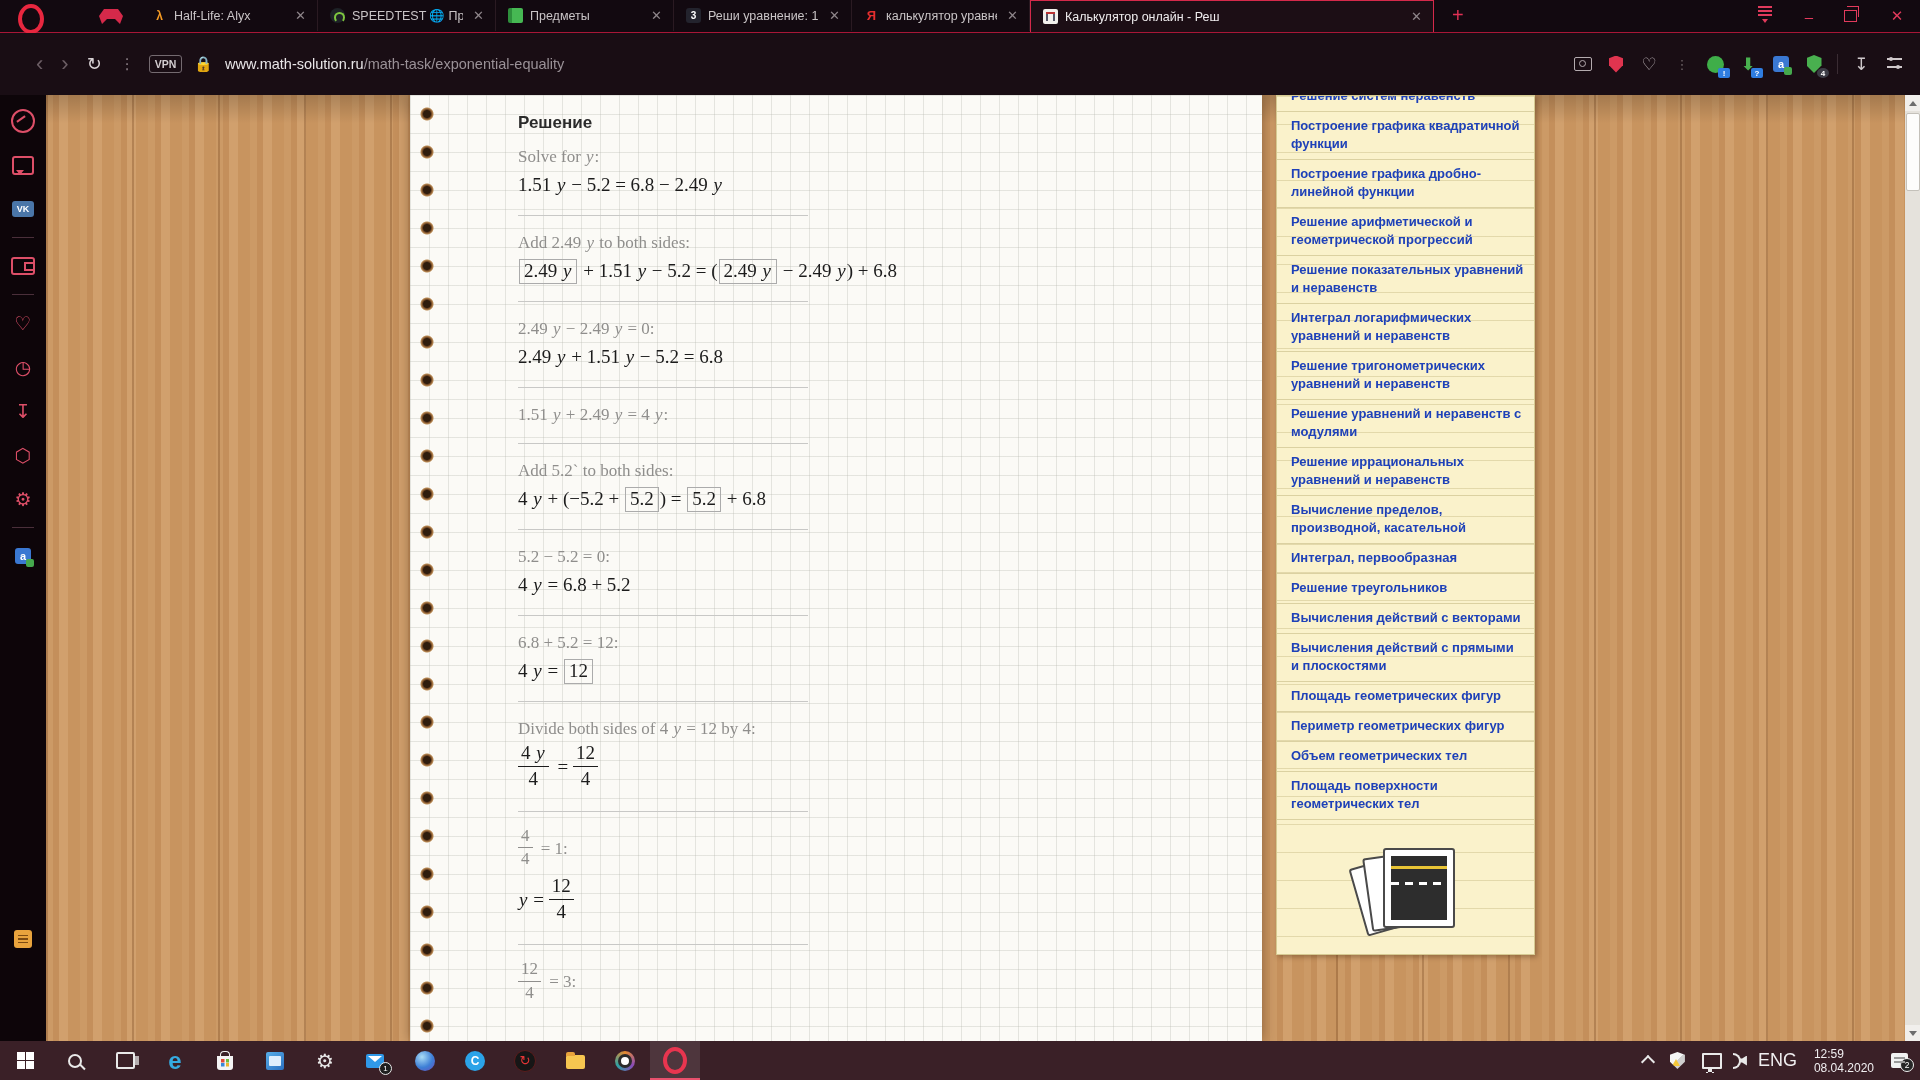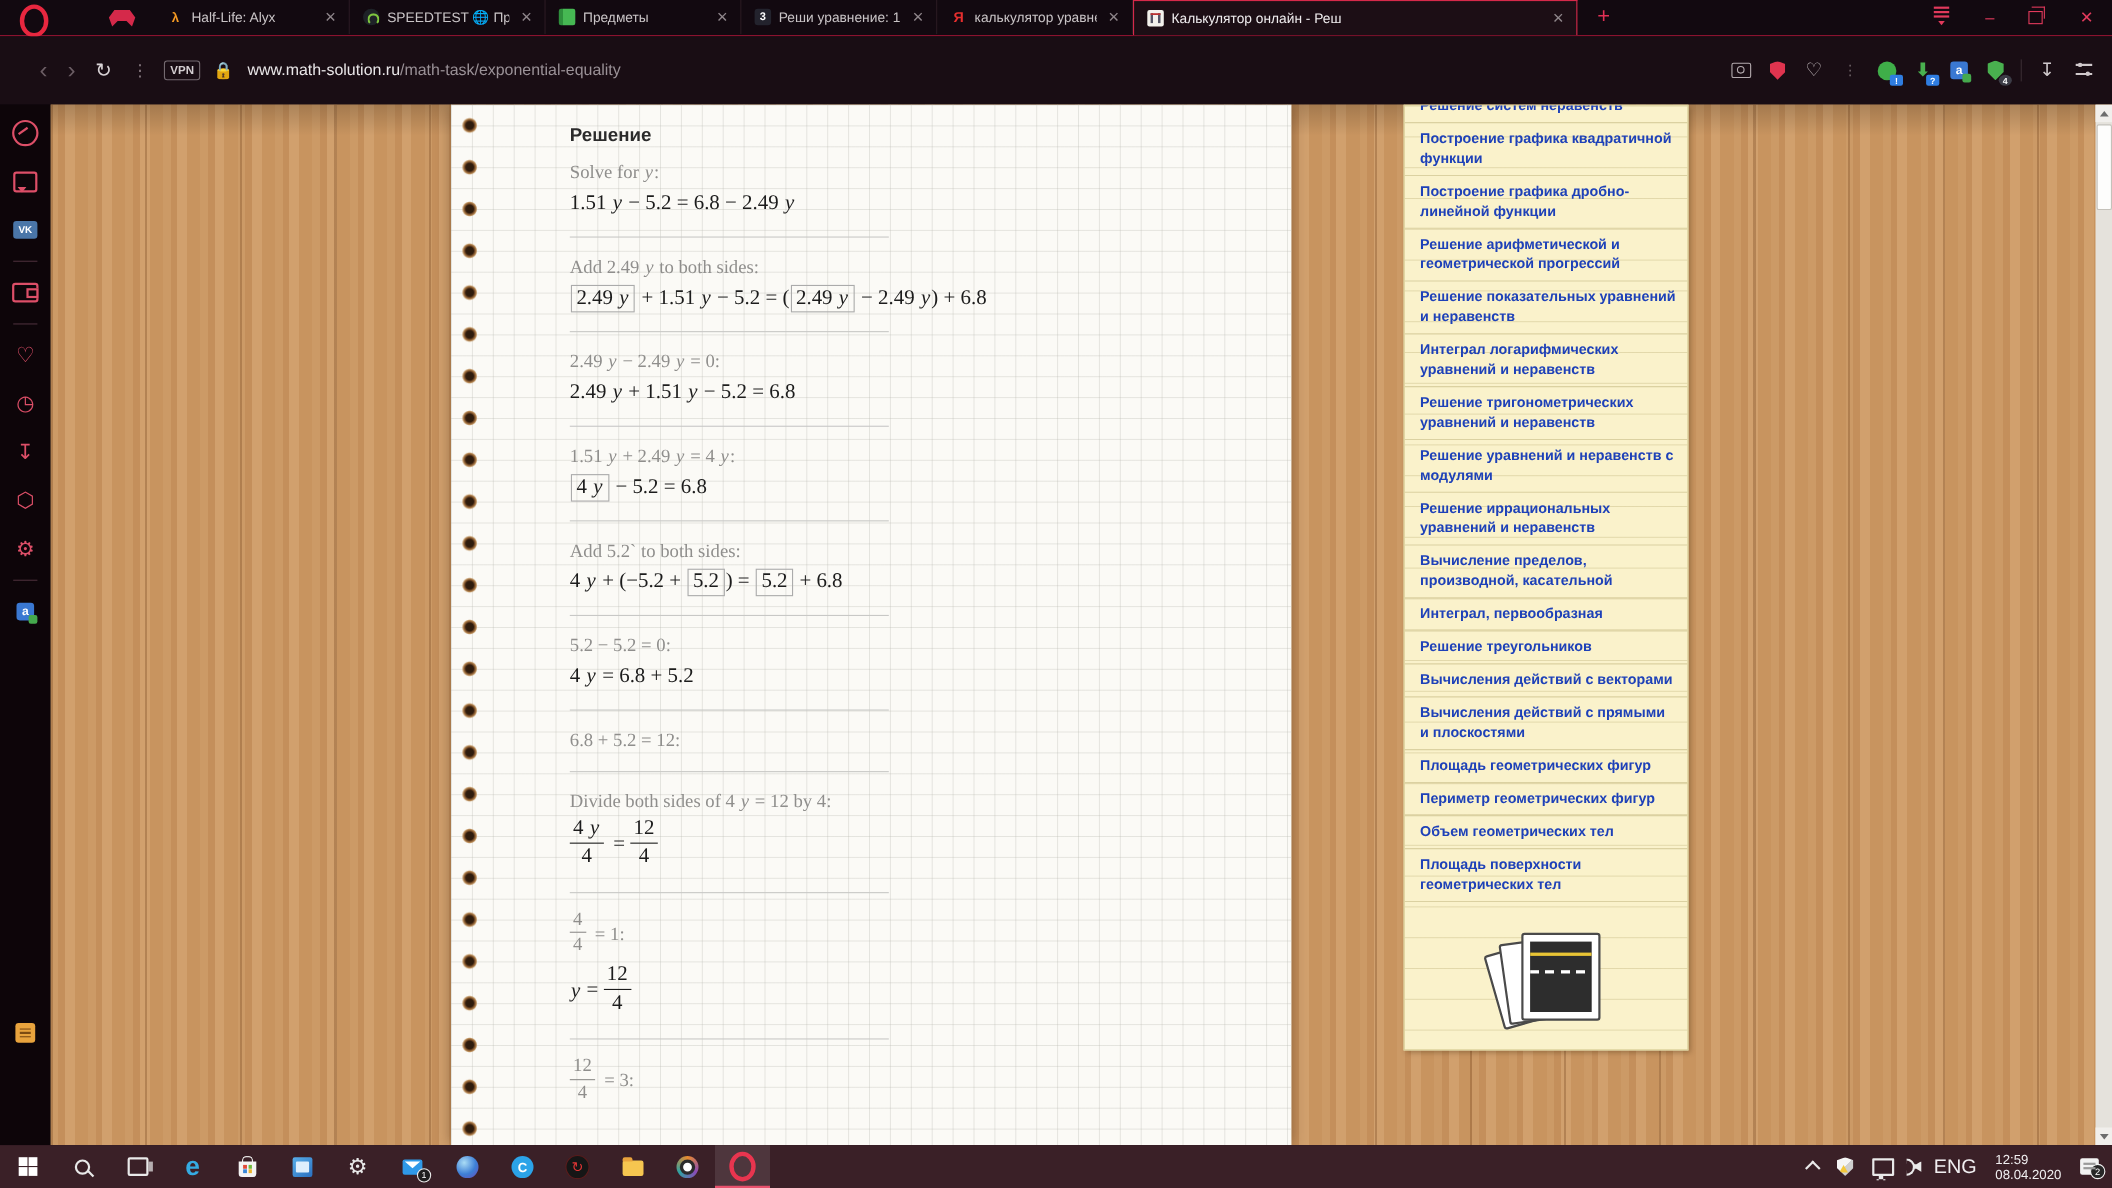--- a/index.html
+++ b/index.html
@@ -100,21 +100,21 @@
   .ic-orange i{display:block;width:10px;height:1.5px;background:#7c4b12;}
   .gx-bottom{margin-top:auto;margin-bottom:82px;}
 
   .content{position:relative;flex:1;height:100%;overflow:hidden;
     background:
       linear-gradient(rgba(0,0,0,.18),rgba(0,0,0,0) 3%),
       repeating-linear-gradient(90deg, rgba(110,62,25,.30) 0 2px, rgba(0,0,0,0) 2px 86px),
       repeating-linear-gradient(90deg, #cc9a66 0 7px, #c48f5b 7px 13px, #d1a06d 13px 22px, #c8945f 22px 34px);}
 
   
-  .paper{position:absolute;left:364px;top:0;width:764px;height:100%;background-color:#fbfaf6;
+  .paper{position:absolute;left:364px;top:0;width:852px;height:100%;background-color:#fbfaf6;
     background-image:linear-gradient(90deg,rgba(185,185,178,.34) 1px,transparent 1px),
       linear-gradient(rgba(185,185,178,.34) 1px,transparent 1px);
     background-size:19px 19px;box-shadow:0 0 12px rgba(60,30,10,.45);}
   .holes{position:absolute;left:5px;top:0;bottom:0;width:24px;
     background:radial-gradient(circle 6px at 12px 19px, #2f1c0d 0 3.5px, #6f4523 4.5px, #b98a54 6px, rgba(0,0,0,0) 7px);
     background-size:24px 38px;background-repeat:repeat-y;}
   .sheet{position:relative;padding:14px 40px 0 108px;font-family:"Liberation Serif","DejaVu Serif",serif;}
   .sol-head{font-family:"Liberation Sans","DejaVu Sans",sans-serif;font-weight:bold;font-size:17px;
     color:#2b2b2b;margin:4px 0 12px;}
   .step-label{font-size:17px;color:#8f8e8c;line-height:23px;}
@@ -368,35 +368,35 @@
               <div class="step-eq"><span class="mbox">2.49 <i class="mv">y</i></span> + 1.51 <i class="mv">y</i> − 5.2 = (<span class="mbox">2.49 <i class="mv">y</i></span> − 2.49 <i class="mv">y</i>) + 6.8</div>
             </div>
             <div class="divider"></div>
             <div class="step">
               <div class="step-label">2.49 <i class="mv">y</i> − 2.49 <i class="mv">y</i> = 0:</div>
               <div class="step-eq">2.49 <i class="mv">y</i> + 1.51 <i class="mv">y</i> − 5.2 = 6.8</div>
             </div>
             <div class="divider"></div>
             <div class="step">
               <div class="step-label">1.51 <i class="mv">y</i> + 2.49 <i class="mv">y</i> = 4 <i class="mv">y</i>:</div>
-              <div class="step-eq"><span class="mbox">4 <i class="mv">y</i></span> − 5.2 = 6.8</div>
             </div>
             <div class="divider"></div>
             <div class="step">
               <div class="step-label">Add 5.2` to both sides:</div>
               <div class="step-eq">4 <i class="mv">y</i> + (−5.2 + <span class="mbox">5.2</span>) = <span class="mbox">5.2</span> + 6.8</div>
             </div>
             <div class="divider"></div>
             <div class="step">
               <div class="step-label">5.2 − 5.2 = 0:</div>
               <div class="step-eq">4 <i class="mv">y</i> = 6.8 + 5.2</div>
             </div>
             <div class="divider"></div>
             <div class="step">
               <div class="step-label">6.8 + 5.2 = 12:</div>
+              <div class="step-eq">4 <i class="mv">y</i> = <span class="mbox">12</span></div>
             </div>
             <div class="divider"></div>
             <div class="step">
               <div class="step-label">Divide both sides of 4 <i class="mv">y</i> = 12 by 4:</div>
               <div class="step-eq"><span class="frac"><span class="num">4 <i class="mv">y</i></span><span class="den">4</span></span> = <span class="frac"><span class="num">12</span><span class="den">4</span></span></div>
             </div>
             <div class="divider"></div>
             <div class="step">
               <div class="step-label"><span class="frac"><span class="num">4</span><span class="den">4</span></span> = 1:</div>
               <div class="step-eq"><i class="mv">y</i> = <span class="frac"><span class="num">12</span><span class="den">4</span></span></div>

